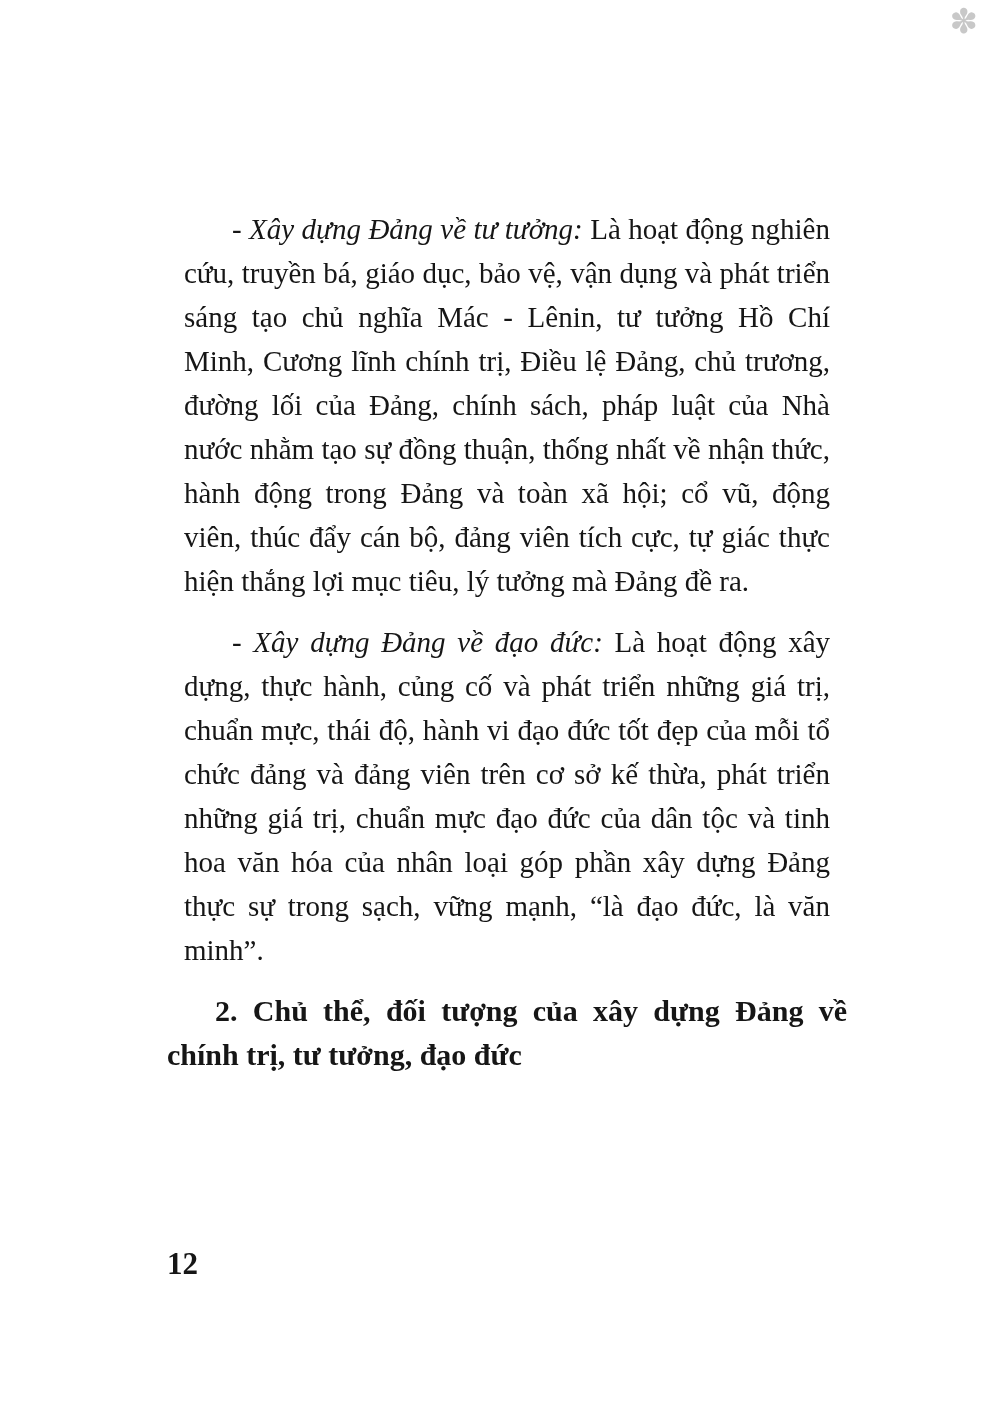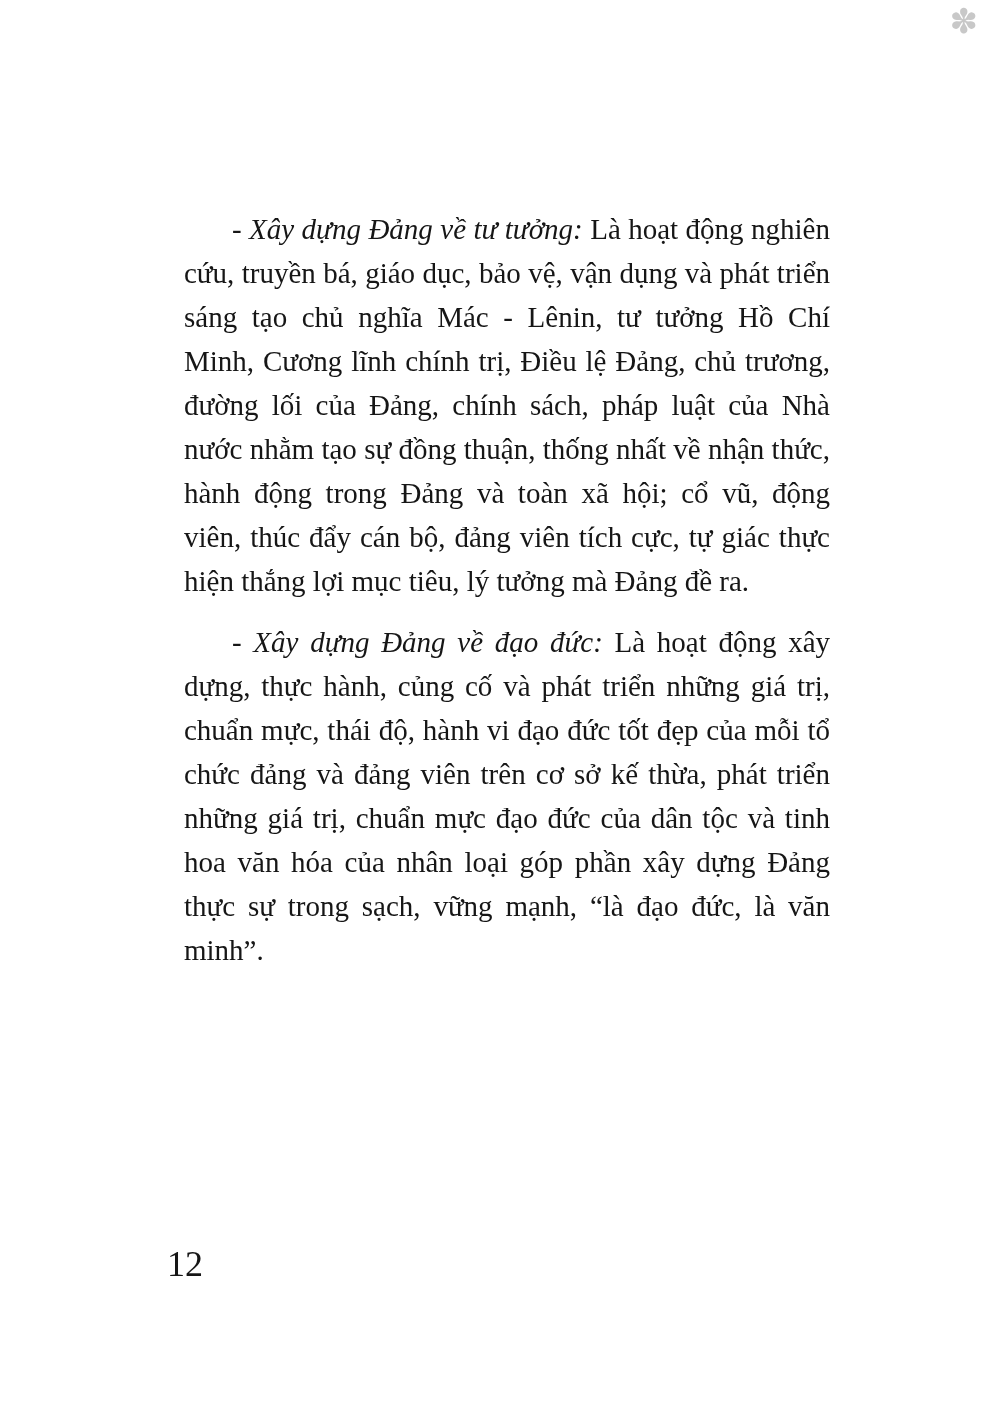--- a/index.html
+++ b/index.html
@@ -46,36 +46,38 @@
     font-size: 30px;
     font-weight: bold;
     line-height: 44px;
     text-indent: 48px;
     text-align: justify;
   }
   .page-number {
     position: absolute;
     left: 167px;
     top: 1242px;
-    font-size: 36px;
+    font-size: 31px;
     line-height: 44px;
+    font-weight: bold;
   }
 </style>
 </head>
 <body>
 
 <div class="page">
 
   <span class="deco-flower">✽</span>
 
   <div class="content">
 
     <p class="para"><span class="lead-italic">- Xây dựng Đảng về tư tưởng:</span><span> Là hoạt động nghiên cứu, truyền bá, giáo dục, bảo vệ, vận dụng và phát triển sáng tạo chủ nghĩa Mác - Lênin, tư tưởng Hồ Chí Minh, Cương lĩnh chính trị, Điều lệ Đảng, chủ trương, đường lối của Đảng, chính sách, pháp luật của Nhà nước nhằm tạo sự đồng thuận, thống nhất về nhận thức, hành động trong Đảng và toàn xã hội; cổ vũ, động viên, thúc đẩy cán bộ, đảng viên tích cực, tự giác thực hiện thắng lợi mục tiêu, lý tưởng mà Đảng đề ra.</span></p>
 
     <p class="para"><span class="lead-italic">- Xây dựng Đảng về đạo đức:</span><span> Là hoạt động xây dựng, thực hành, củng cố và phát triển những giá trị, chuẩn mực, thái độ, hành vi đạo đức tốt đẹp của mỗi tổ chức đảng và đảng viên trên cơ sở kế thừa, phát triển những giá trị, chuẩn mực đạo đức của dân tộc và tinh hoa văn hóa của nhân loại góp phần xây dựng Đảng thực sự trong sạch, vững mạnh, “là đạo đức, là văn minh”.</span></p>
 
+    <h2 class="section-heading">2. Chủ thể, đối tượng của xây dựng Đảng về chính trị, tư tưởng, đạo đức</h2>
 
 
   </div>
 
   <div class="page-number">12</div>
 
 </div>
 
 </body></html>

